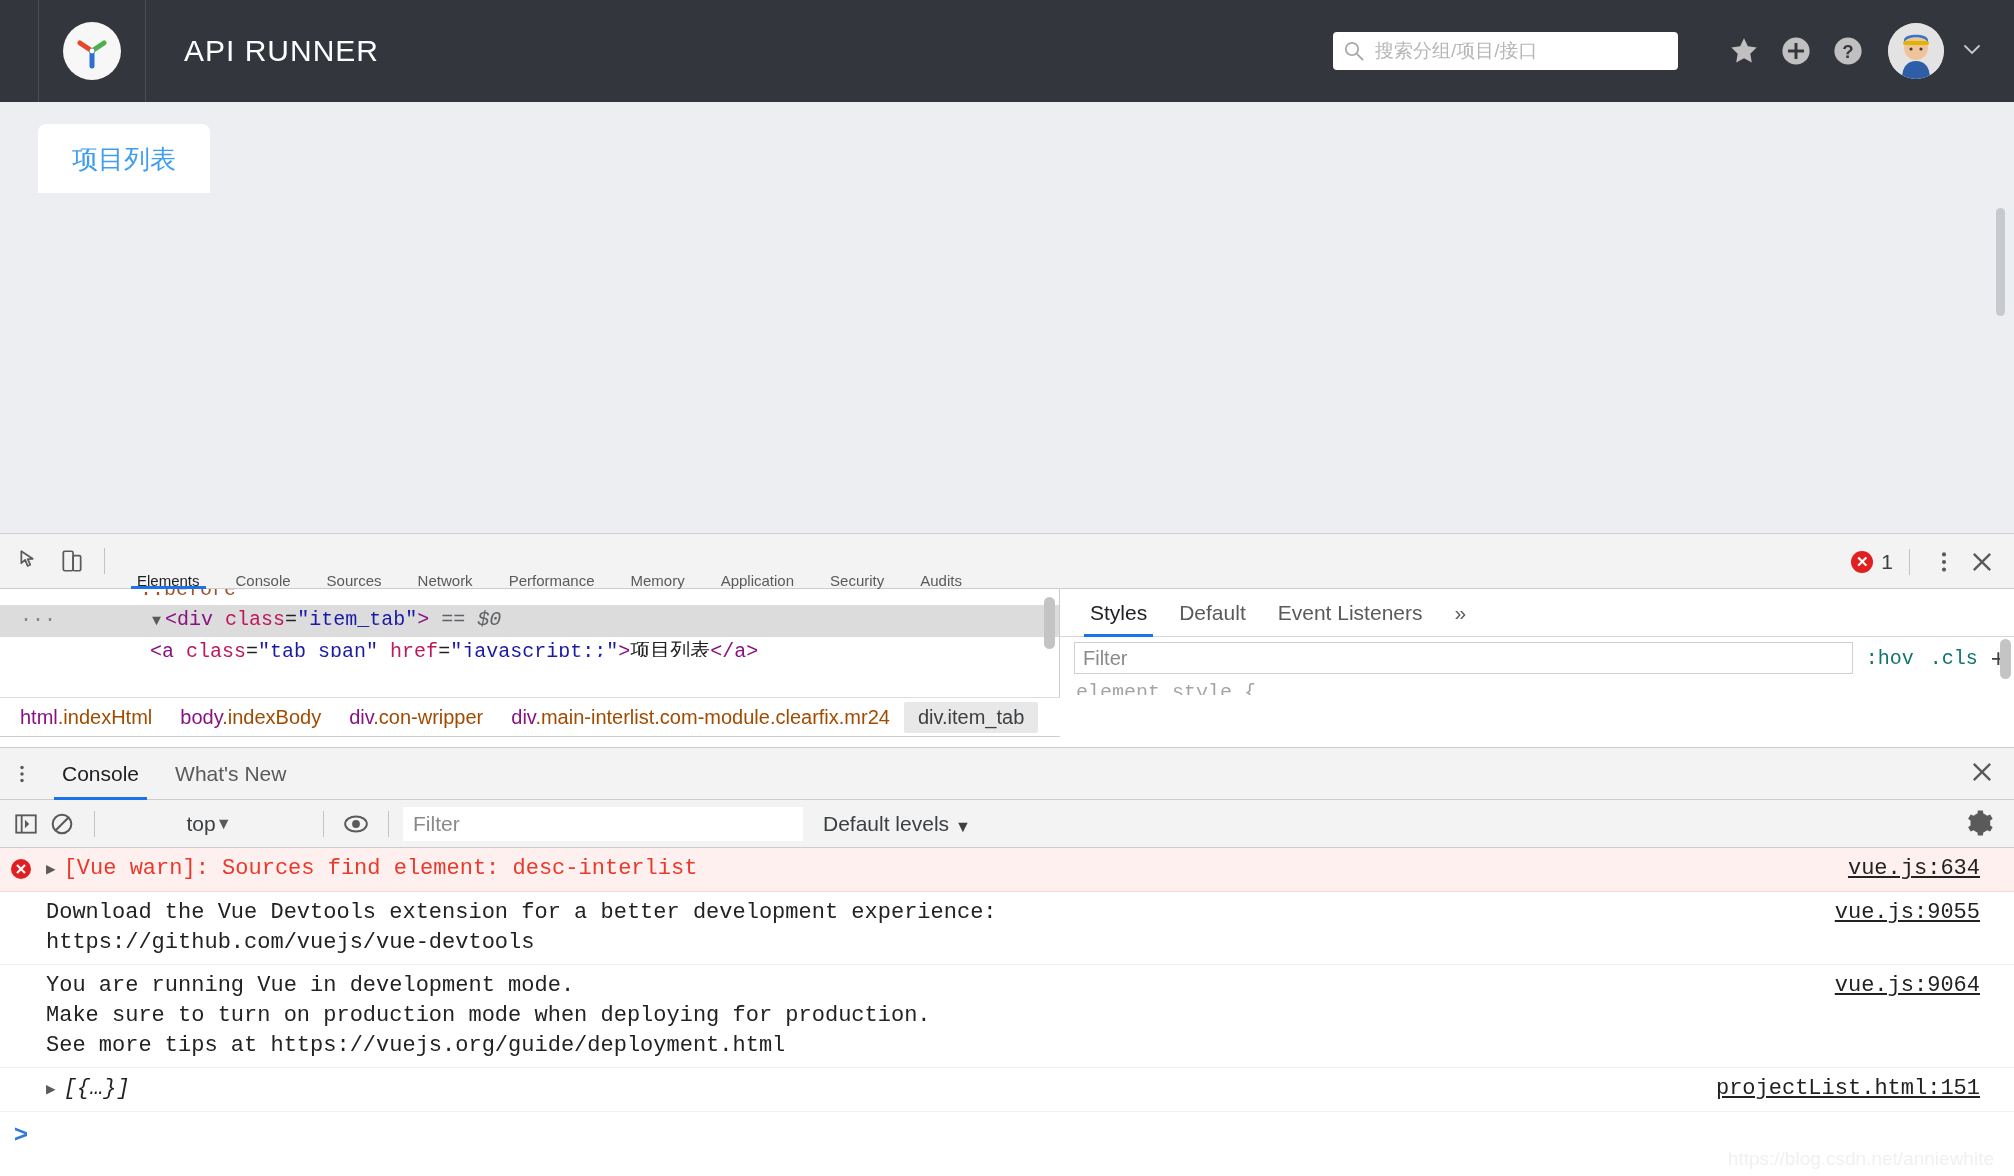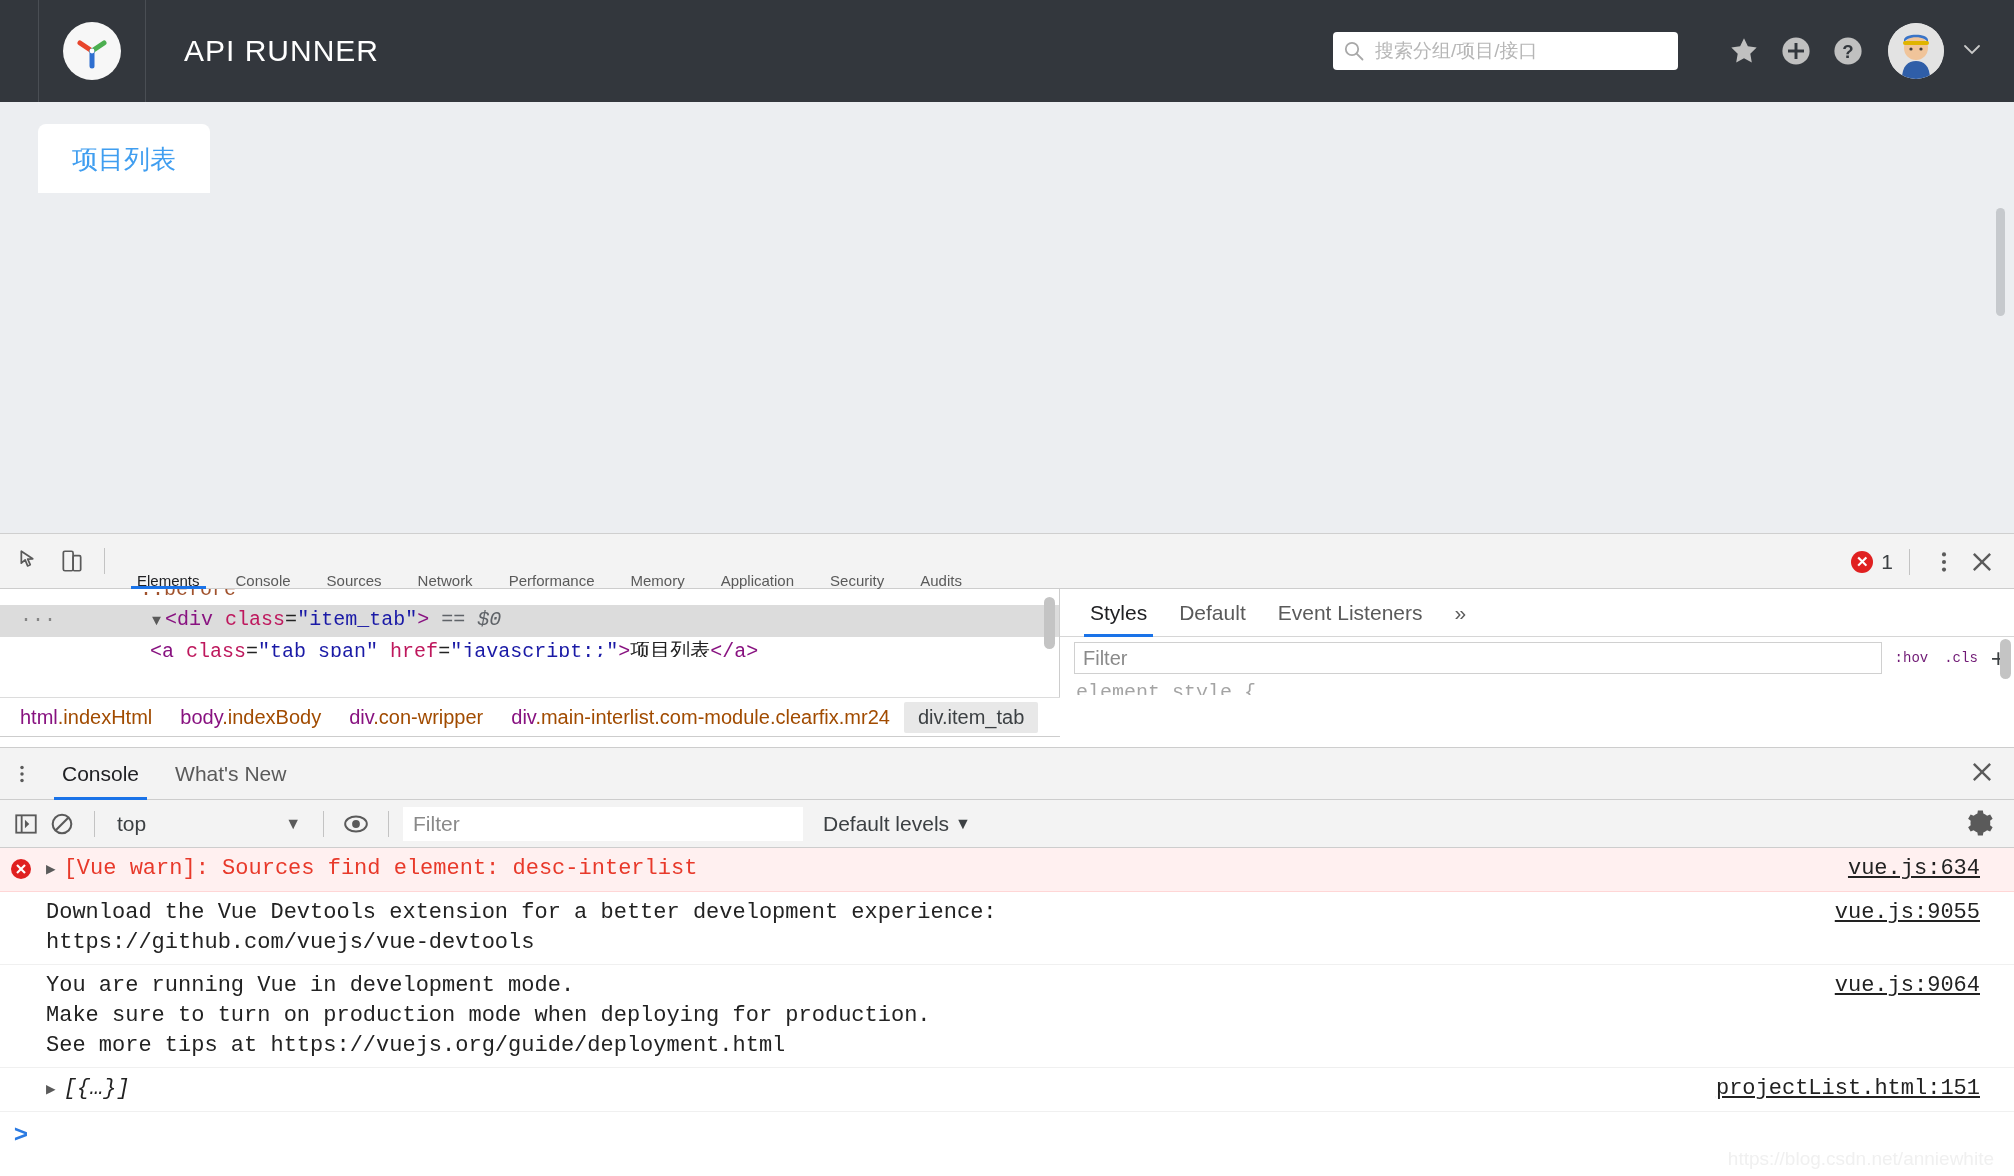--- a/index.html
+++ b/index.html
@@ -259,21 +259,21 @@
     background: #fff;
     font-size: 20px;
     color: #333;
     padding: 0 8px;
     outline: none;
     font-family: "Liberation Sans", sans-serif;
   }
   .styles-filter::placeholder { color: #8a8a8a; }
   .mono-btn {
     font-family: "Liberation Mono", monospace;
-    font-size: 14px; color: #701a75; cursor: pointer;
+    font-size: 20px; color: #0f766e; cursor: pointer;
     padding: 0 3px;
   }
   .plus-btn { font-size: 26px; color: #3c4043; cursor: pointer; }
   .styles-scroll {
     position: absolute; right: 3px; top: 50px;
     width: 11px; height: 40px; background: #c4c4c4; border-radius: 6px;
   }
   .css-rule-clip {
     font-family: "Liberation Mono", monospace;
     font-size: 20px;
@@ -338,37 +338,37 @@
     display: flex; align-items: center;
     padding-left: 8px;
     position: relative;
   }
   .ctx-select {
     display: flex; align-items: center;
     min-width: 200px; height: 32px;
     font-size: 21px; color: #3c4043;
     padding: 0 8px;
     cursor: pointer;
-    justify-content: space-between;
+    justify-content: center;
   }
   .console-filter {
     width: 400px; height: 34px;
     border: none;
     background: #ffffff;
     font-size: 21px;
     padding: 0 10px;
     outline: none;
     color: #333;
     font-family: "Liberation Sans", sans-serif;
   }
   .console-filter::placeholder { color: #8a8a8a; }
   .levels-btn {
     font-size: 21px; color: #3c4043;
     margin-left: 20px; cursor: pointer;
-    display: flex; align-items: center; gap: 6px;
+    display: flex; align-items: flex-end; gap: 6px;
   }
   .gear { position: absolute; right: 20px; top: 8px; cursor: pointer; }
 
   .console-log { position: relative; background: #fff; }
   .log-row {
     position: relative;
     display: flex;
     border-bottom: 1px solid #f0f0f0;
     padding: 6px 0 6px 0;
     min-height: 32px;

